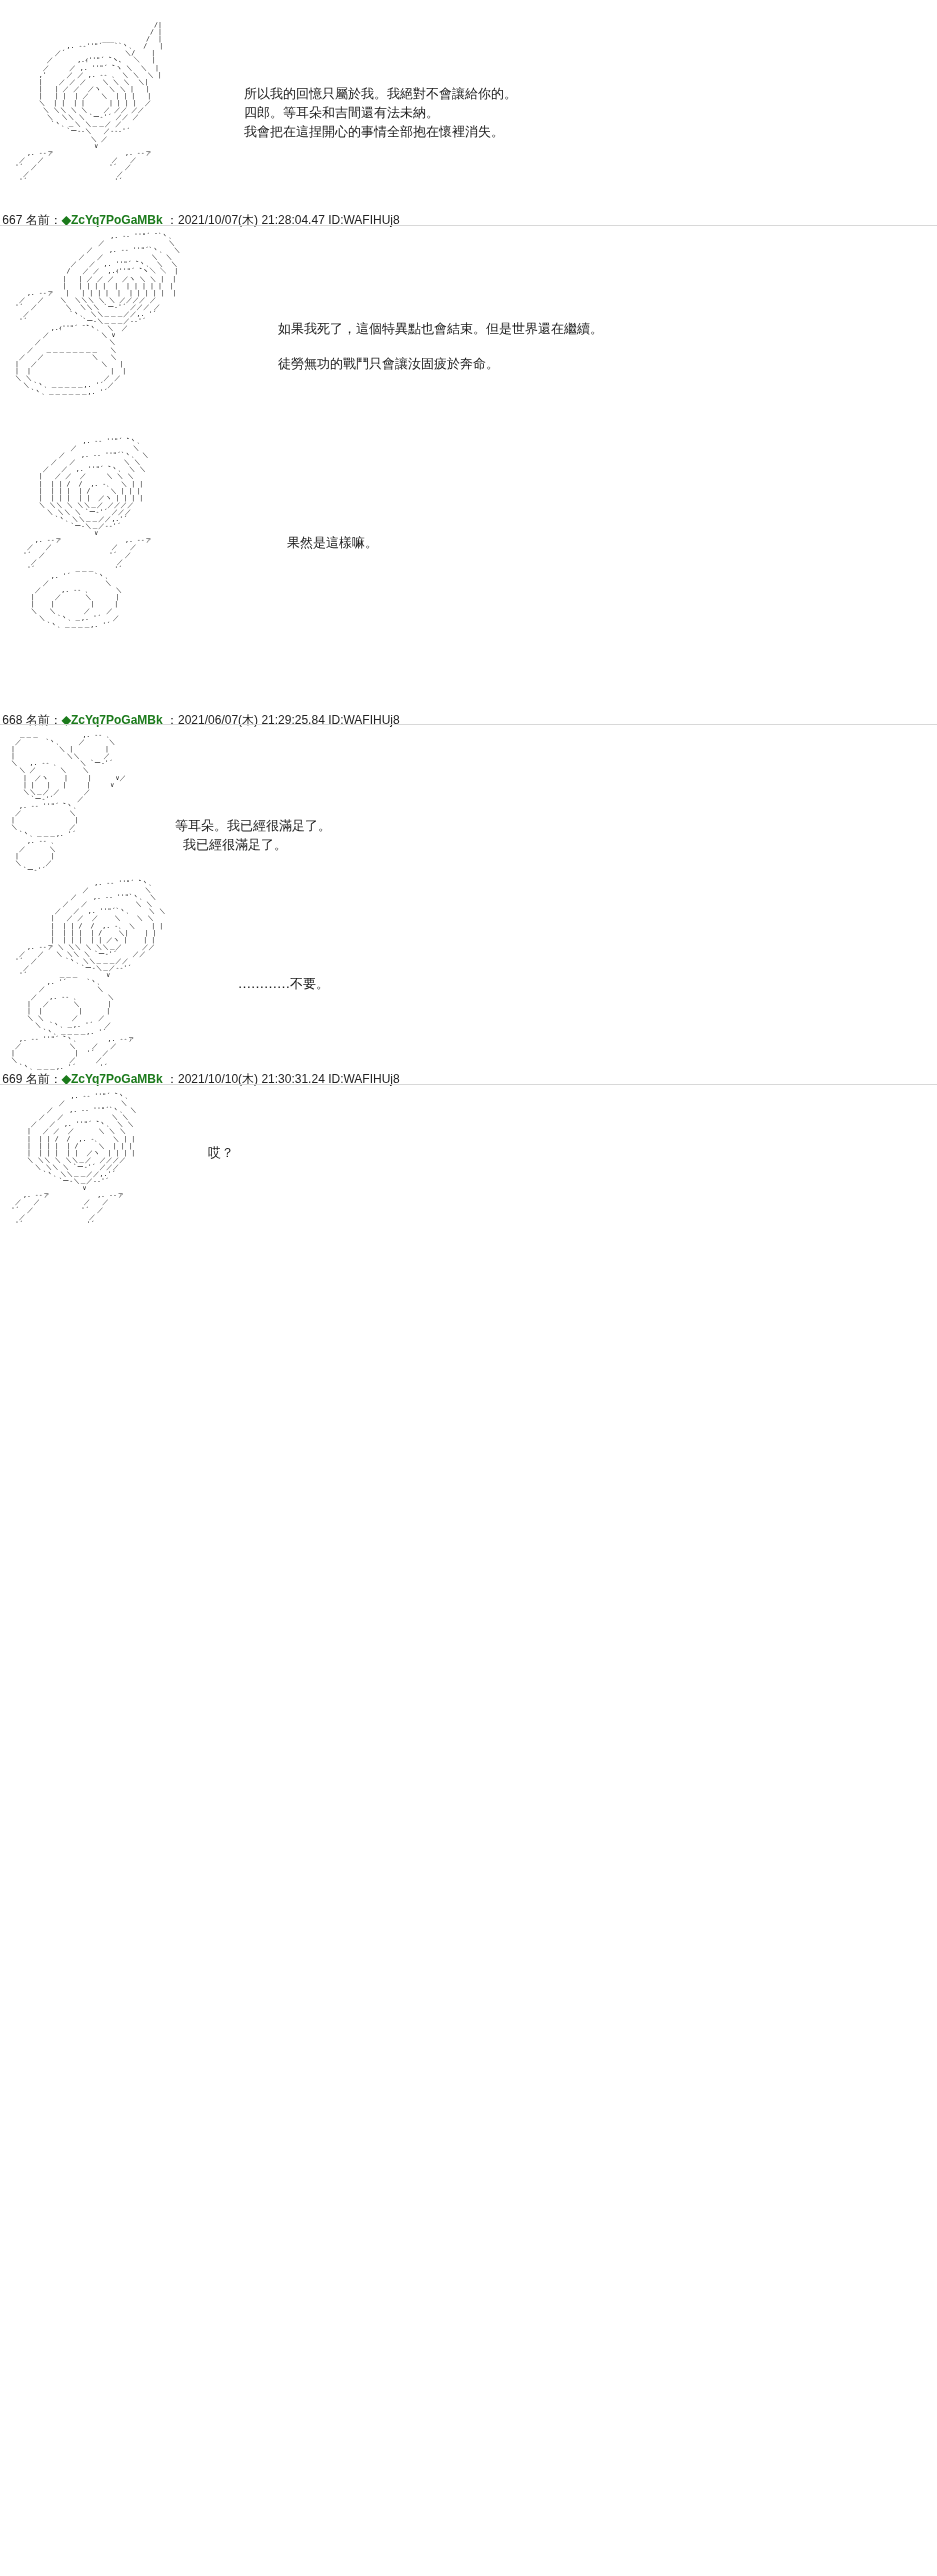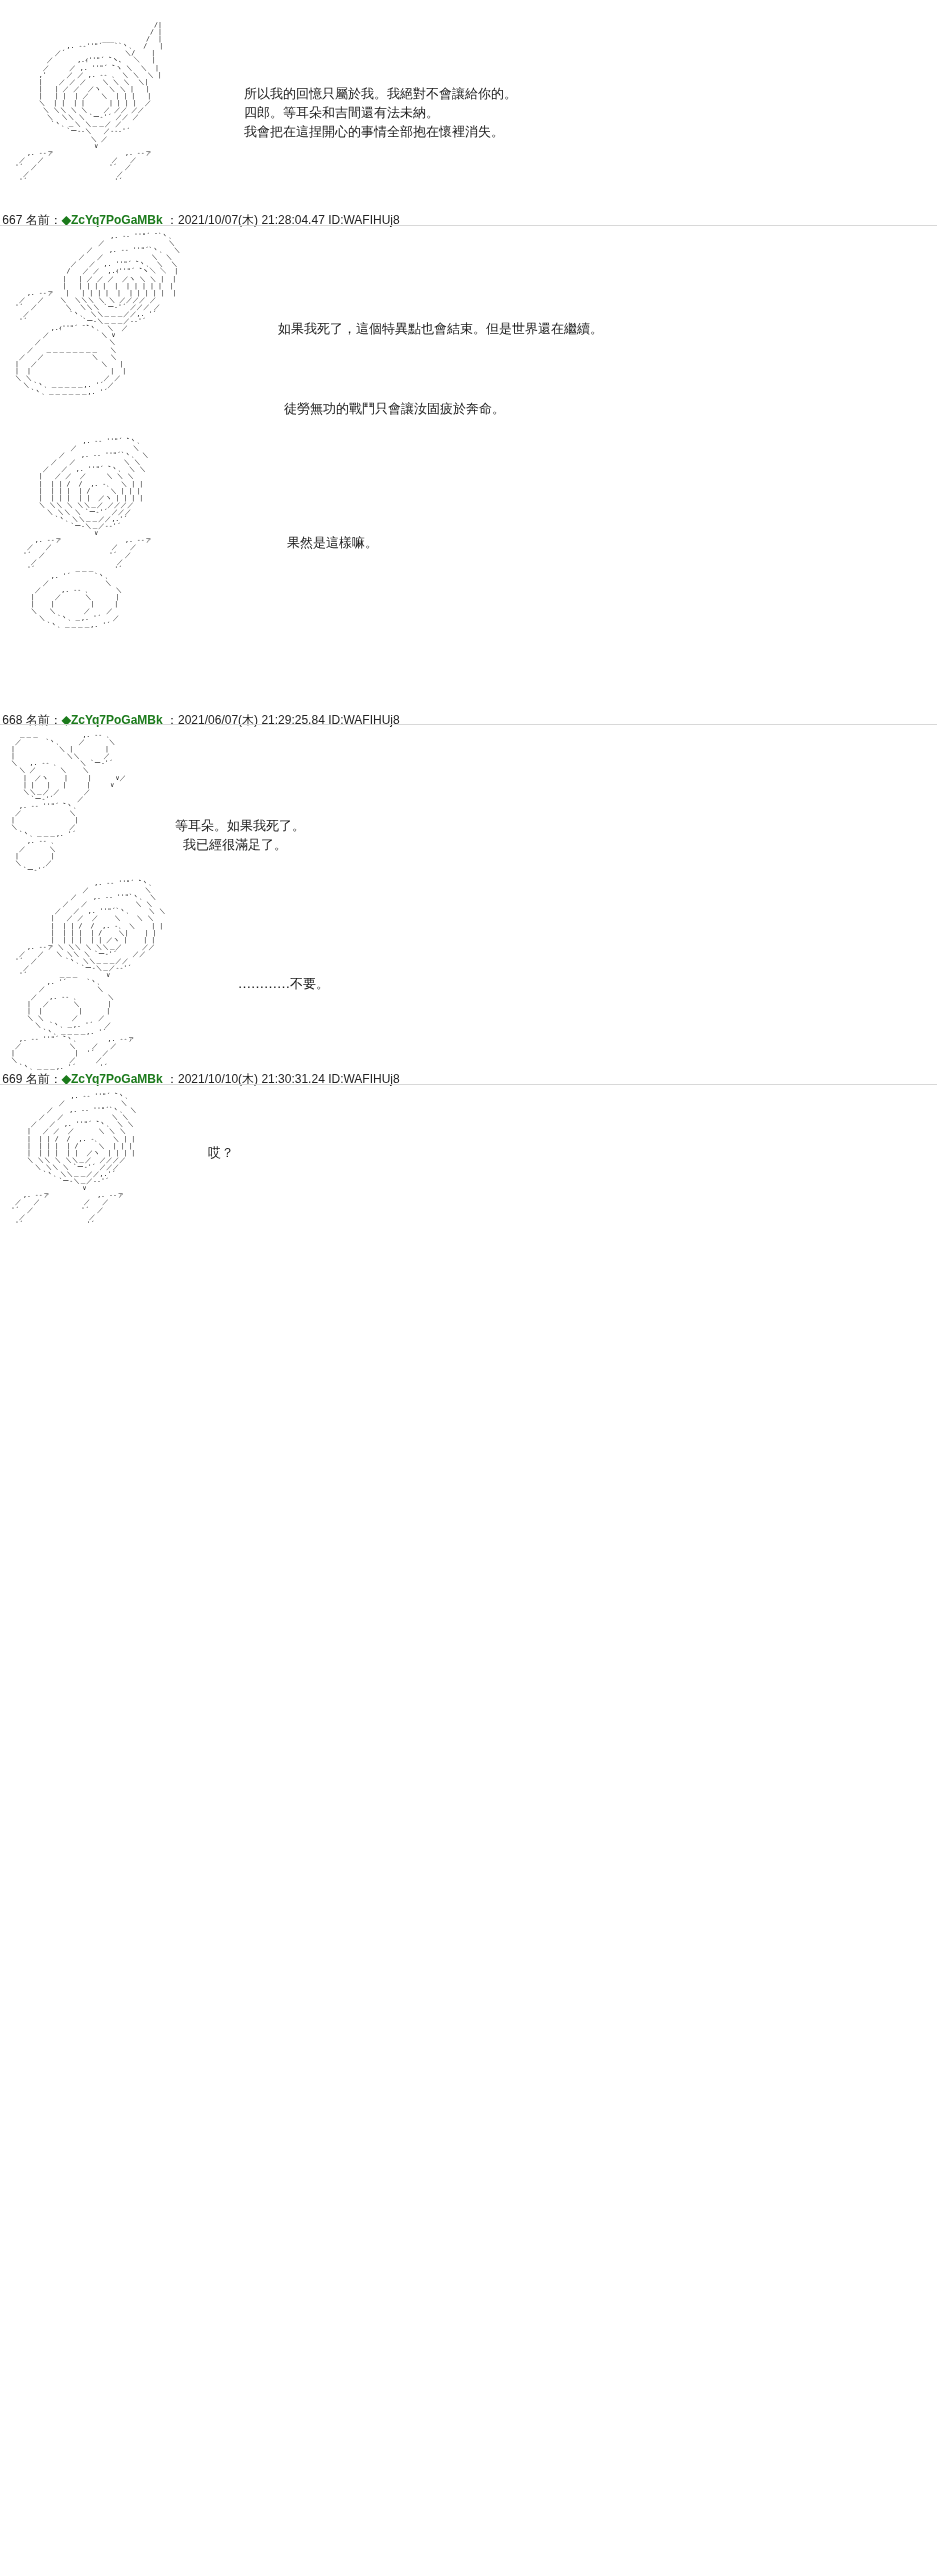--- a/index.html
+++ b/index.html
@@ -122,21 +122,21 @@
       ／                 ＼
     ／   ＿＿＿＿＿＿＿＿   ＼
   ／   ／            ＼   ＼
  |   ／                ＼   |
  |  |                    |  |
  ＼ ＼                  ／ ／
    ＼ `丶、＿＿＿＿＿,. '´ ／
      `丶、＿＿＿＿＿＿,. '´</div>
 
     <div class="dialog" style="left:278px; top:319px;">如果我死了，這個特異點也會結束。但是世界還在繼續。</div>
-    <div class="dialog" style="left:284px; top:354px;margin-top:45px;">徒勞無功的戰鬥只會讓汝固疲於奔命。</div>
+    <div class="dialog" style="left:278px; top:354px;">徒勞無功的戰鬥只會讓汝固疲於奔命。</div>
 
     <div class="aa-wrap aa-block" style="left:11px; top:438px; width:233px;">                  ,. -‐ ''"´ ̄`丶、
                ／              ＼
             ／    ,. -‐ ''"´`丶、 ＼
           ／   ／            ＼ ＼
         ／   ／  ,. ''"´ ̄`丶、 ＼ ＼
        |   ／ ／  ／     ＼ ＼ ＼
        |  | | /  /  ,. -、  ＼ | |
        |  | | |  | /     ＼ | | |
        |  | | |  | |  ／ヽ | | | |
@@ -182,21 +182,21 @@
  ／            ＼
 |               |
 ＼             ／
   `丶、＿＿＿,. '´
     ,. -‐ 、
   ／      ＼
  |        |
  ＼      ／
    `ー‐'´</div>
 
-    <div class="dialog" style="left:175px; top:816px;">等耳朵。如果我死了。</div>
+    <div class="dialog" style="left:175px; top:816px;">等耳朵。我已經很滿足了。</div>
     <div class="dialog" style="left:183px; top:835px;">我已經很滿足了。</div>
 
     <div class="aa-wrap aa-block" style="left:11px; top:880px; width:233px;">                     ,. -‐ ''"´ ̄`丶、
                   ／              ＼
                ／    ,. -‐ ''"`丶、 ＼
              ／   ／            ＼ ＼
            ／   ／  ,. ''"´`丶、    ＼ ＼
           |   ／ ／  ／    ＼    ＼ ＼
           |  | | /  /  ,. -、 ＼    | |
           |  | | |  | /    ＼|    | |

